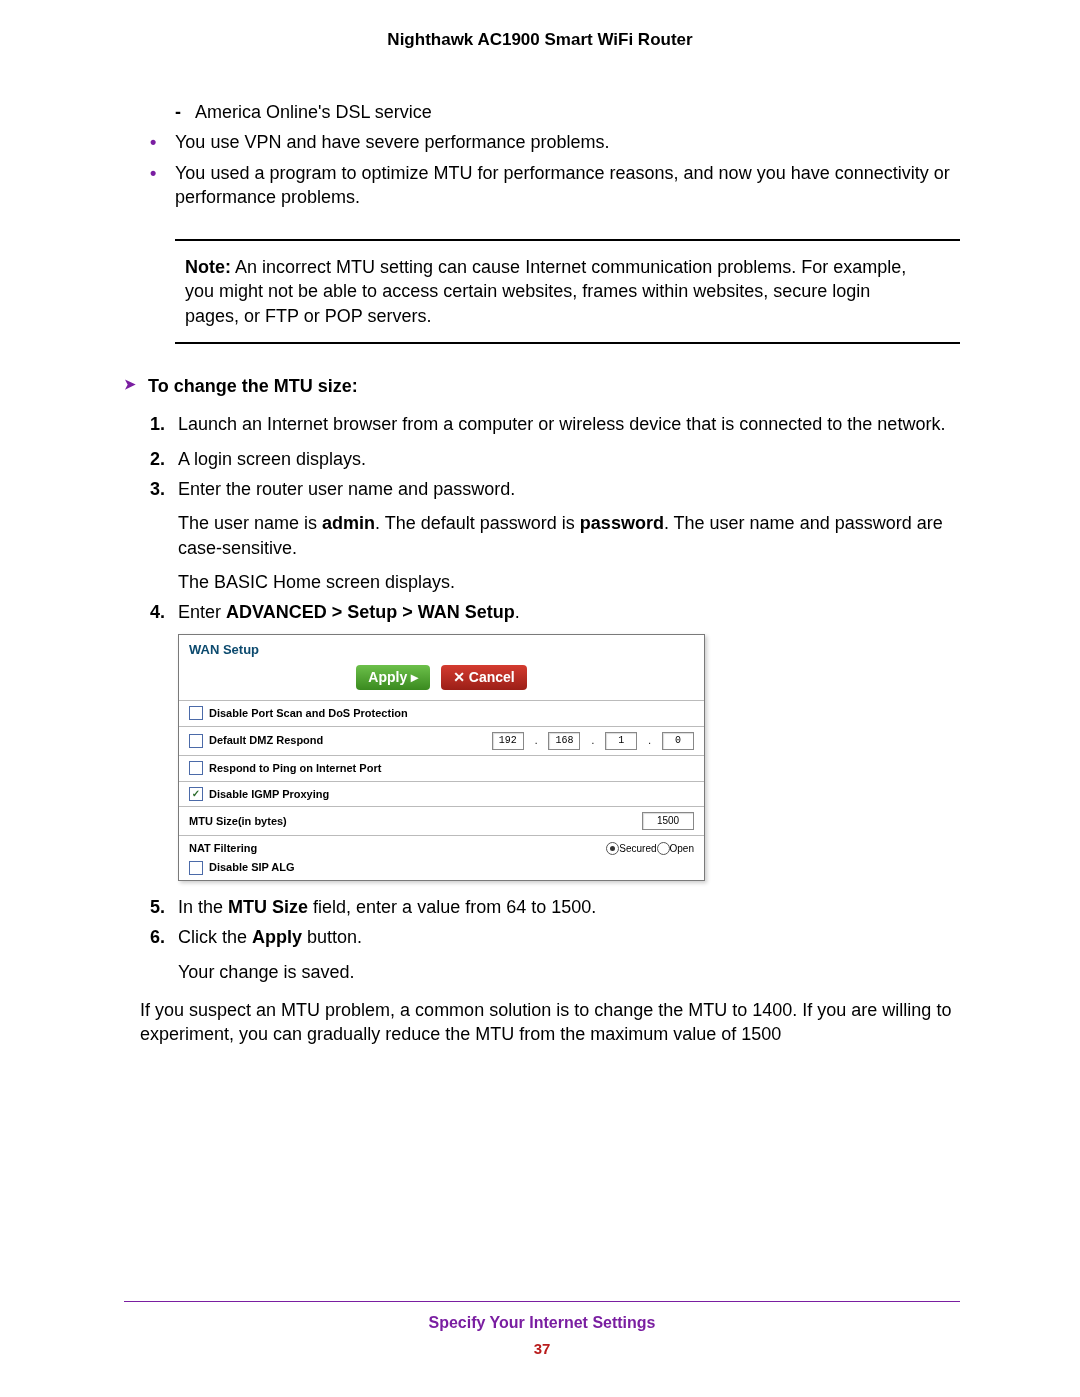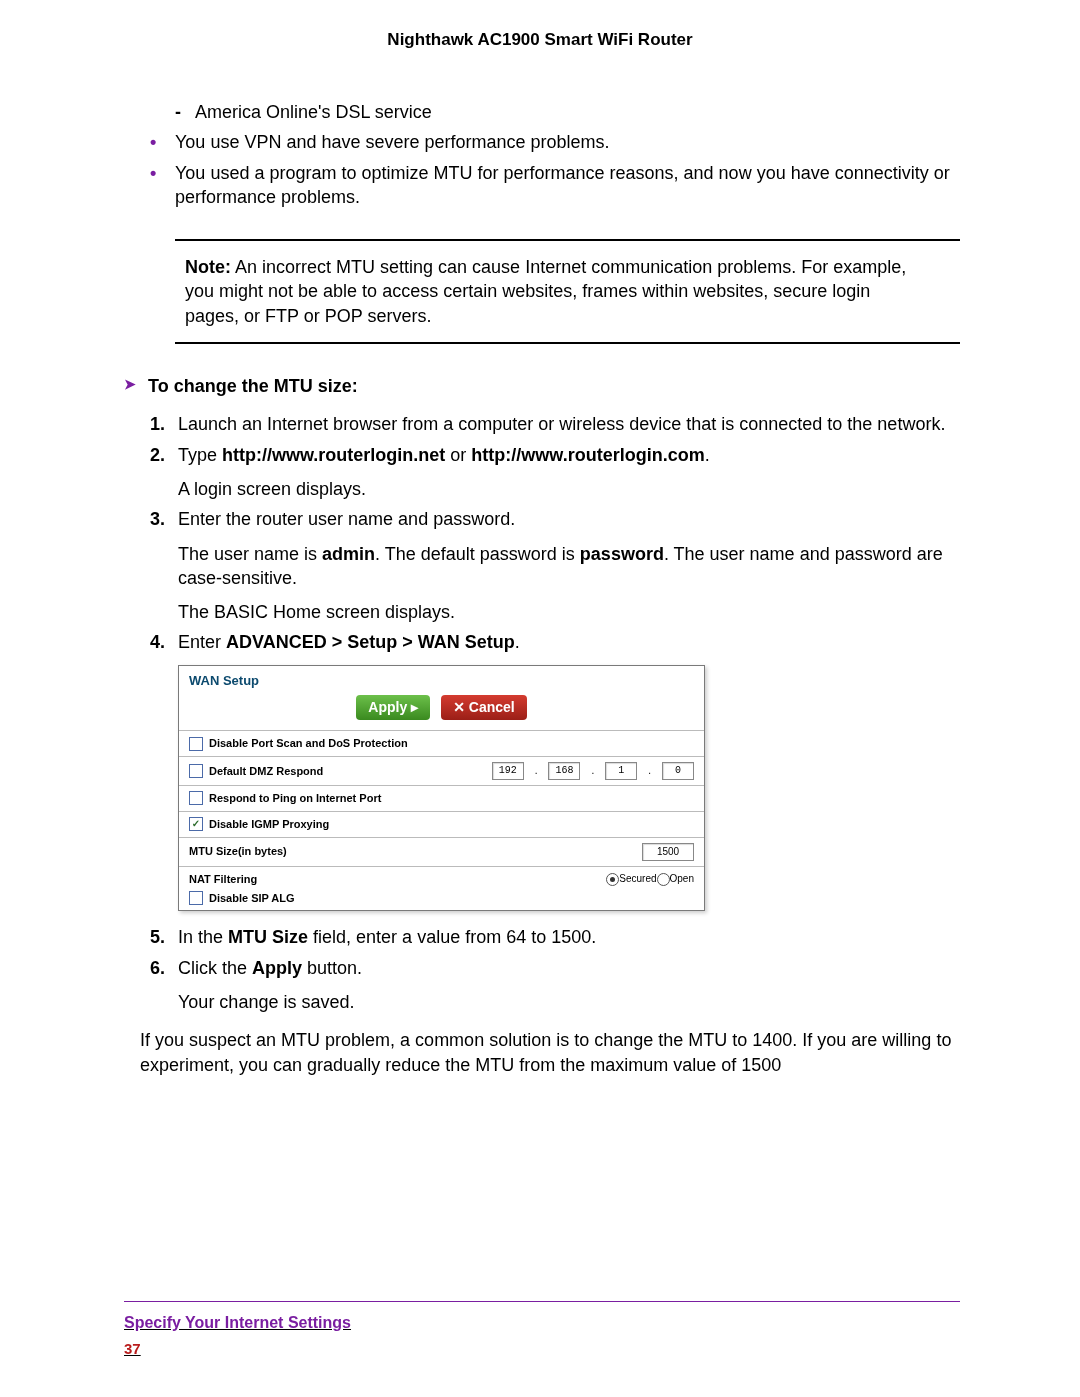--- a/index.html
+++ b/index.html
@@ -33,21 +33,21 @@
 .ipbox{width:30px;height:16px;border:1px solid #888;box-shadow:inset 1px 1px 1px rgba(0,0,0,.15);text-align:center;font-size:10px;line-height:16px;font-family:"Courier New",monospace;}
 .dot{font-size:10px;}
 .mtubox{width:50px;height:16px;border:1px solid #888;box-shadow:inset 1px 1px 1px rgba(0,0,0,.15);text-align:center;font-size:10px;line-height:16px;}
 .nat-row{border-top:1px solid #bbb;padding:5px 10px;}
 .nat-top{display:flex;justify-content:space-between;align-items:center;}
 .nat-radio{display:flex;align-items:center;font-weight:normal;font-size:10px;}
 .radio{width:11px;height:11px;border:1px solid #555;border-radius:50%;display:inline-flex;align-items:center;justify-content:center;}
 .radio.sel::after{content:"";width:5px;height:5px;background:#333;border-radius:50%;}
 .nat-sub{margin-top:4px;}
 .closing{margin:14px 0 0 20px;}
-.footer{position:absolute;bottom:40px;left:4px;right:0;text-decoration:underline;}
+.footer{position:absolute;bottom:40px;left:4px;right:0;text-align:center;}
 .footer-line{margin:0 120px;border-top:1px solid #7a1ea1;padding-top:12px;}
 .footer-title{color:#7a1ea1;font-weight:bold;font-size:16px;font-family:"Trebuchet MS",Verdana,sans-serif;}
 .footer-page{color:#b91c1c;font-weight:bold;font-size:15px;margin-top:8px;}
 </style>
 </head>
 <body>
 
 <div class="page">
   <div class="header">Nighthawk AC1900 Smart WiFi Router</div>
 
@@ -64,23 +64,20 @@
 
     <div class="arrow-heading">To change the MTU size:</div>
 
     <div class="step">
       <span class="num">1.</span>
       <span class="txt">Launch an Internet browser from a computer or wireless device that is connected to the network.</span>
     </div>
 
     <div class="step">
       <span class="num">2.</span>
-      <span class="txt">
-        <span>Type </span><b>http://www.routerlogin.net</b><span> or </span><b>http://www.routerlogin.com</b><span>.</span>
-      </span>
       <p>A login screen displays.</p>
     </div>
 
     <div class="step">
       <span class="num">3.</span>
       <span class="txt">Enter the router user name and password.</span>
       <p>
         <span>The user name is </span><b>admin</b><span>. The default password is </span><b>password</b><span>. The user name and password are case-sensitive.</span>
       </p>
       <p>The BASIC Home screen displays.</p>

